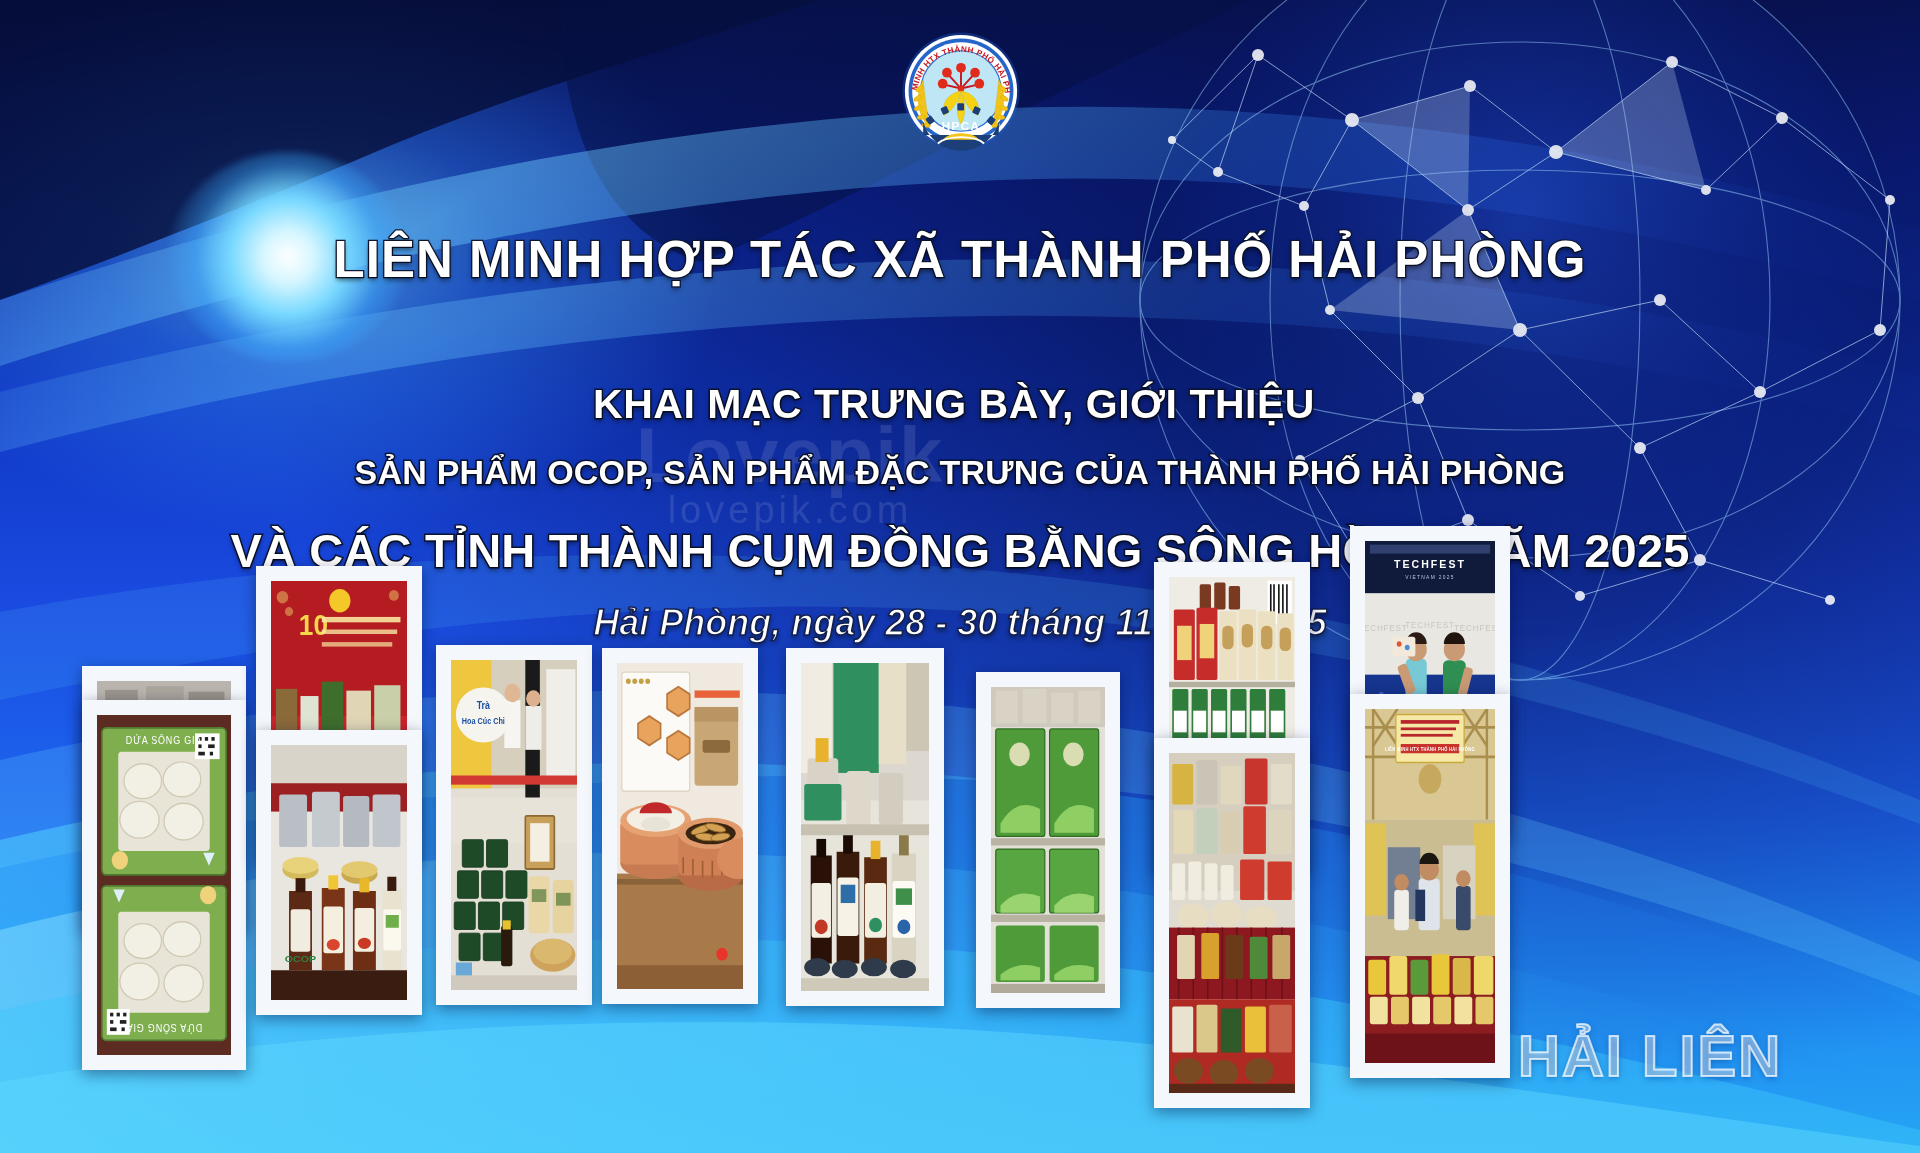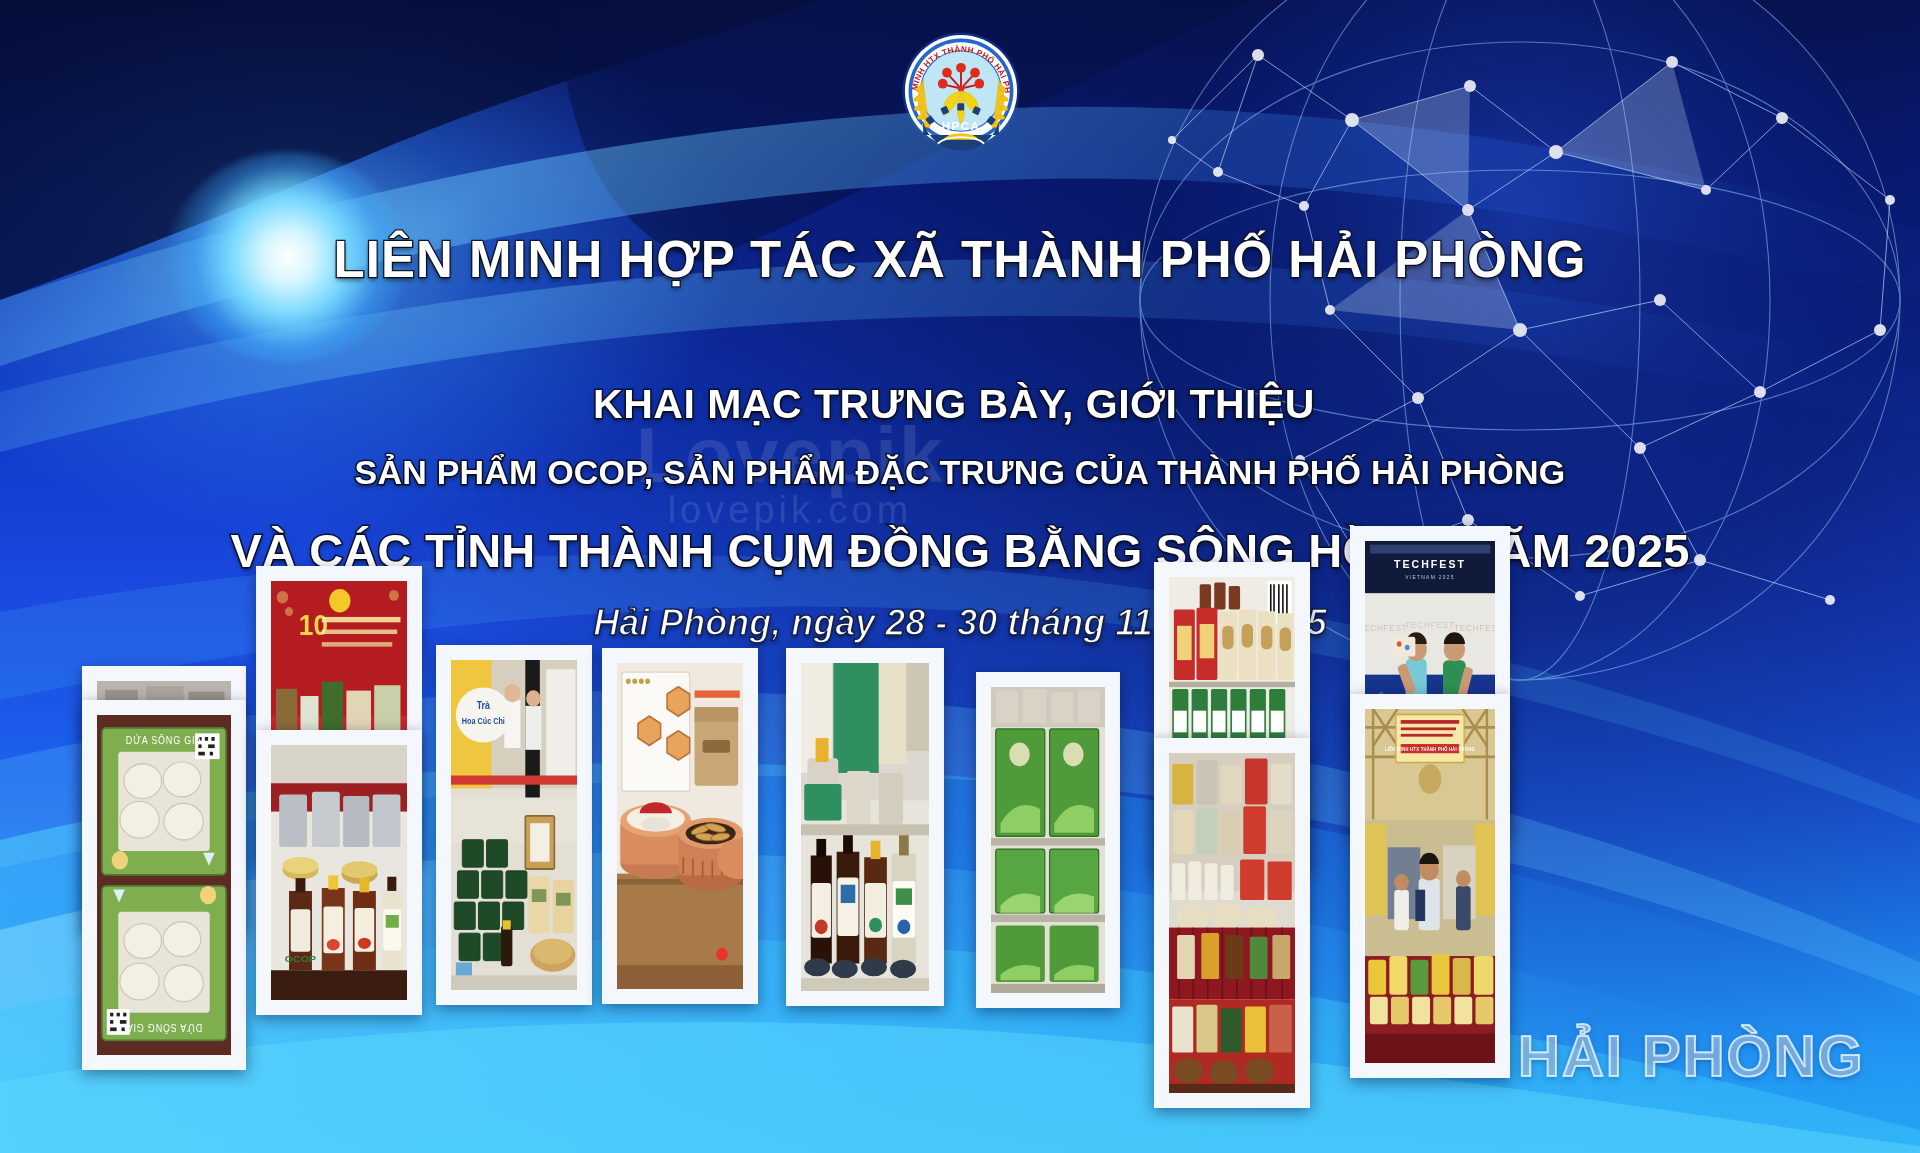--- a/index.html
+++ b/index.html
@@ -974,15 +974,15 @@
         <rect x="58" y="312" width="22" height="30" rx="3" fill="#f2e2a0"></rect>
         <rect x="84" y="312" width="22" height="30" rx="3" fill="#e4c86a"></rect>
         <rect x="110" y="312" width="22" height="30" rx="3" fill="#f2e2a0"></rect>
         <rect x="136" y="312" width="22" height="30" rx="3" fill="#e4c86a"></rect>
       </g>
       <rect x="0" y="352" width="160" height="32" fill="#6d1218"></rect>
     </svg>
       </div>
   </div>
 
-  <div id="wm-hp">HẢI PHÒNG</div>
+  <div id="wm-hp">HẢI LIÊN</div>
 
 </div>
 
 </body></html>

